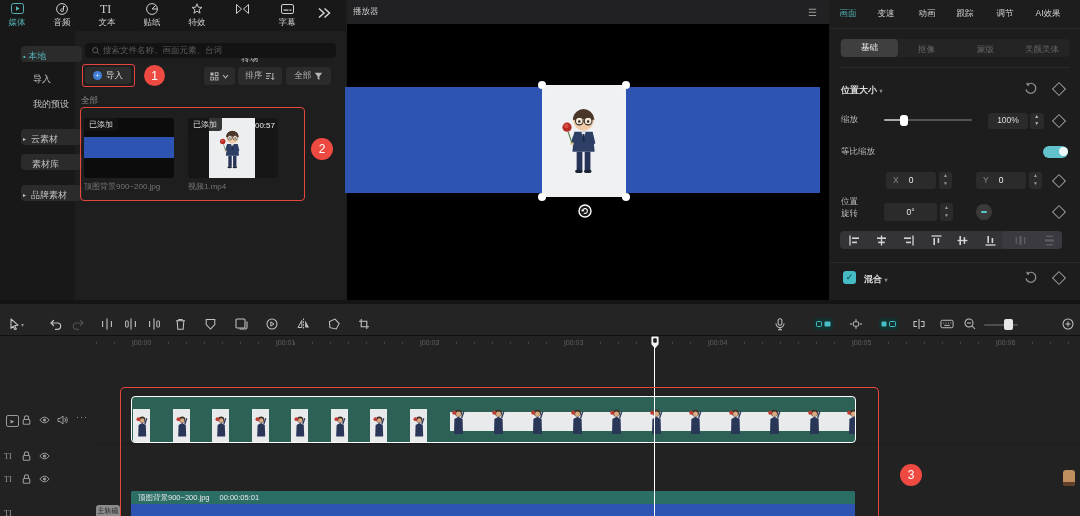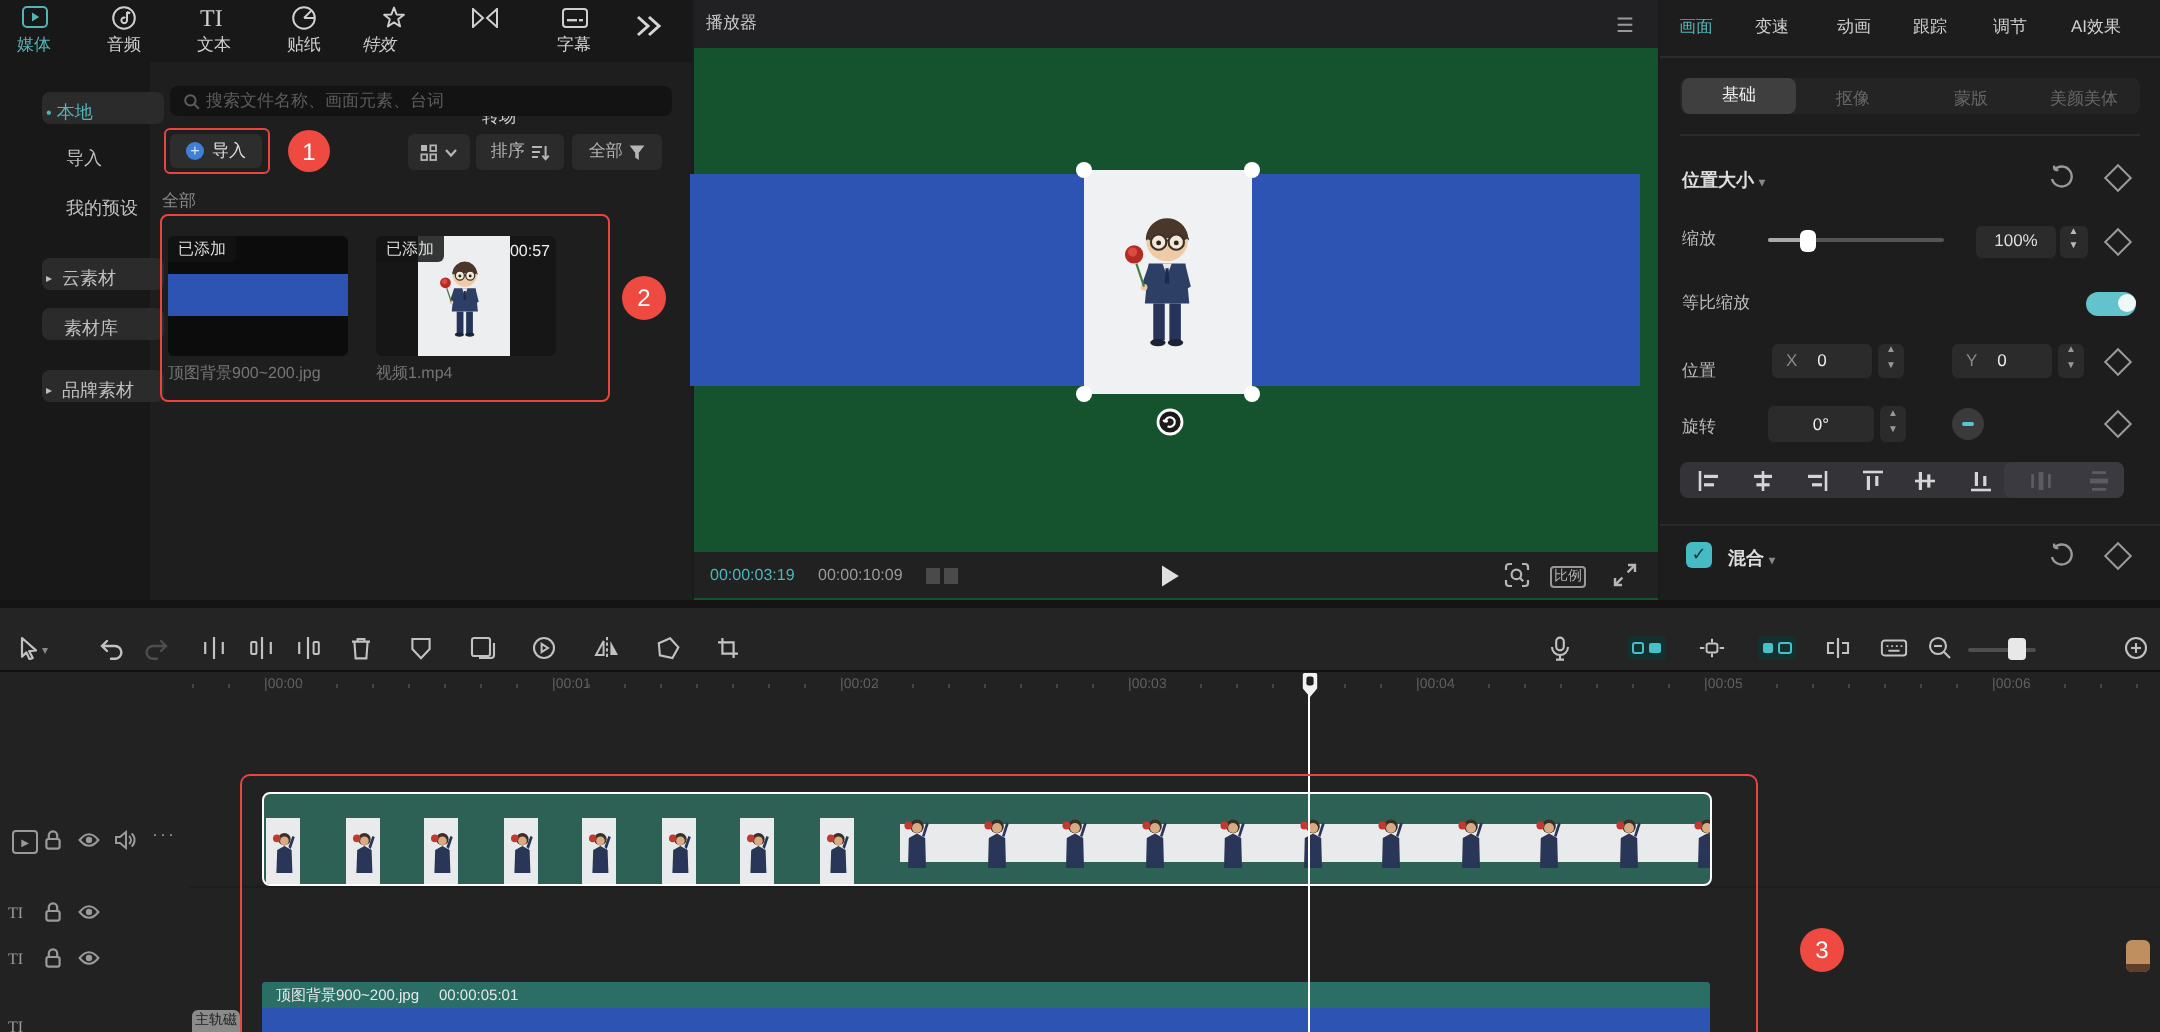--- a/index.html
+++ b/index.html
@@ -40,21 +40,21 @@
         <circle cx="6" cy="6" r="5.4" fill="none" stroke="#cfcfcf" stroke-width="1"></circle>
         <path d="M6 6 L9.8 2.2 M6 6 L11.4 6" fill="none" stroke="#cfcfcf" stroke-width="1"></path>
       </svg>
     </div>
     <div class="abs" style="left: 136px; top: 17px; width: 32px; text-align: center; color: rgb(207, 207, 207); font-size: 8.5px;">贴纸</div>
     <div class="abs" style="left: 183px; top: 2px; width: 28px; height: 13px; display: flex; align-items: center; justify-content: center;">
       <svg width="12" height="12" viewBox="0 0 12 12">
         <path d="M6 0.8 L7.29 4.22 L10.95 4.39 L8.09 6.68 L9.06 10.21 L6 8.2 L2.94 10.21 L3.91 6.68 L1.05 4.39 L4.71 4.22 Z" fill="none" stroke="#cfcfcf" stroke-width="0.95" stroke-linejoin="round"></path>
       </svg>
     </div>
-    <div class="abs" style="left: 181px; top: 17px; width: 32px; text-align: left; color: rgb(207, 207, 207); font-size: 8.5px; font-style: italic;">特效</div>
+    <div class="abs" style="left: 181px; top: 17px; width: 32px; text-align: center; color: rgb(207, 207, 207); font-size: 8.5px;">特效</div>
     <div class="abs" style="left: 228px; top: 2px; width: 28px; height: 13px; display: flex; align-items: center; justify-content: center;">
       <svg width="13" height="10" viewBox="0 0 13 10">
         <path d="M0.5 0.5 L5.5 5 L0.5 9.5 Z M12.5 0.5 L7.5 5 L12.5 9.5 Z" fill="none" stroke="#cfcfcf" stroke-width="1"></path>
       </svg>
     </div>
     <div class="abs" style="left: 226px; top: 17px; width: 32px; text-align: right; color: rgb(207, 207, 207); font-size: 8.5px; margin-top: 36px;">转场</div>
     <div class="abs" style="left: 273px; top: 2px; width: 28px; height: 13px; display: flex; align-items: center; justify-content: center;">
       <svg width="13" height="10" viewBox="0 0 13 10">
         <rect x="0.5" y="0.5" width="12" height="9" rx="1.5" fill="none" stroke="#cfcfcf" stroke-width="1"></rect>
         <rect x="2.5" y="5.5" width="5" height="1.2" fill="#cfcfcf"></rect>
@@ -130,59 +130,41 @@
       <use href="#guy"></use>
     </svg>
   <div class="abs" style="left:0;top:0;width:34px;height:13px;background:rgba(20,20,20,.85);border-radius:3px 0 3px 0;color:#ddd;font-size:8px;line-height:13px;text-align:center;">已添加</div>
   <div class="abs" style="right:3px;top:3px;color:#eee;font-size:8px;">00:57</div>
 </div>
 <div class="abs" style="left:188px;top:181px;color:#757575;font-size:8px;">视频1.mp4</div>
 
 <div class="abs" style="left:80px;top:107px;width:223px;height:92px;border:1.5px solid #e8453e;border-radius:4px;"></div>
 <div class="abs" style="left:311px;top:138px;width:22px;height:22px;border-radius:50%;background:#ee4a41;color:#fff;font-size:12px;display:flex;align-items:center;justify-content:center;">2</div>
 
-<div class="abs" id="player" style="left:347px;top:0;width:482px;height:300px;background:#14532d;">
+<div class="abs" id="player" style="left:347px;top:0;width:482px;height:300px;background:#000000;">
   <div class="abs" style="left:0;top:0;width:482px;height:24px;background:#212124;"></div>
   <div style="position:absolute;left:6px;top:6px;color:#c8c8c8;font-size:8.5px;">播放器</div>
   <div style="position:absolute;right:12px;top:7px;color:#999;font-size:10px;">☰</div>
 
   <div class="abs" style="left:-2px;top:87px;width:475px;height:106px;background:#2e54b3;"></div>
   <div class="abs" style="left:195px;top:85px;width:84px;height:112px;background:#f0f1f3;"></div>
   <svg class="abs" style="left:212px;top:99px;" width="46" height="84" viewBox="0 0 60 90">
       <use href="#guy"></use>
     </svg>
 
   <div class="abs" style="left:191px;top:81px;width:8px;height:8px;border-radius:50%;background:#fff;"></div>
   <div class="abs" style="left:275px;top:81px;width:8px;height:8px;border-radius:50%;background:#fff;"></div>
   <div class="abs" style="left:191px;top:193px;width:8px;height:8px;border-radius:50%;background:#fff;"></div>
   <div class="abs" style="left:275px;top:193px;width:8px;height:8px;border-radius:50%;background:#fff;"></div>
 
   <svg class="abs" style="left:231px;top:204px;" width="14" height="14" viewBox="0 0 14 14">
       <circle cx="7" cy="7" r="6" fill="#1a1a1a" stroke="#fff" stroke-width="1.4"></circle>
       <path d="M4.6 7 a2.4 2.4 0 1 1 1.2 2.1 M4.6 7 l-1 -1 M4.6 7 l1.3 -0.6" fill="none" stroke="#fff" stroke-width="1.1"></path>
     </svg>
 
-  <div class="abs" style="left:0;top:276px;width:482px;height:23px;background:#212121;">
-    <span class="abs" style="left:8px;top:7px;color:#49b8bd;font-size:8px;">00:00:03:19</span>
-    <span class="abs" style="left:62px;top:7px;color:#9a9a9a;font-size:8px;">00:00:10:09</span>
-    <span class="abs" style="left:116px;top:8px;width:7px;height:8px;background:#4a4a4a;"></span>
-      <span class="abs" style="left:125px;top:8px;width:7px;height:8px;background:#4a4a4a;"></span>
-    <svg class="abs" style="left:233px;top:6px;" width="10" height="12" viewBox="0 0 10 12">
-        <path d="M1 0.8 L9.4 6 L1 11.2 Z" fill="#e0e0e0"></path>
-      </svg>
-    <svg class="abs" style="left:405px;top:5px;" width="13" height="13" viewBox="0 0 13 13">
-        <path d="M1 4 V2.5 A1.5 1.5 0 0 1 2.5 1 H4 M9 1 h1.5 A1.5 1.5 0 0 1 12 2.5 V4 M12 9 v1.5 a1.5 1.5 0 0 1 -1.5 1.5 H9 M4 12 H2.5 A1.5 1.5 0 0 1 1 10.5 V9" fill="none" stroke="#b5b5b5" stroke-width="1.1"></path>
-        <circle cx="6.2" cy="6.2" r="2.4" fill="none" stroke="#b5b5b5" stroke-width="1.1"></circle>
-        <line x1="8" y1="8" x2="9.6" y2="9.6" stroke="#b5b5b5" stroke-width="1.1"></line>
-      </svg>
-    <span class="abs" style="left:428px;top:6.5px;color:#b5b5b5;font-size:7px;border:1px solid #999;border-radius:2px;padding:0 1px;line-height:9px;">比例</span>
-    <svg class="abs" style="left:459px;top:5px;" width="13" height="13" viewBox="0 0 13 13">
-        <path d="M8 1.5 h3.5 v3.5 M11.2 1.8 L7.8 5.2 M5 11.5 H1.5 V8 M1.8 11.2 L5.2 7.8" fill="none" stroke="#b5b5b5" stroke-width="1.2"></path>
-      </svg>
-  </div>
 </div>
 
 <div class="abs" id="rightpanel" style="left:830px;top:0;width:250px;height:300px;background:#1d1d1d;">
   <div id="rtabs">
       <div class="abs" style="left: 2px; top: 8px; width: 32px; text-align: center; color: rgb(85, 179, 182); font-size: 8.5px;">画面</div>
       <div class="abs" style="left: 40px; top: 8px; width: 32px; text-align: center; color: rgb(207, 207, 207); font-size: 8.5px;">变速</div>
       <div class="abs" style="left: 81px; top: 8px; width: 32px; text-align: center; color: rgb(207, 207, 207); font-size: 8.5px;">动画</div>
       <div class="abs" style="left: 119px; top: 8px; width: 32px; text-align: center; color: rgb(207, 207, 207); font-size: 8.5px;">跟踪</div>
       <div class="abs" style="left: 159px; top: 8px; width: 32px; text-align: center; color: rgb(207, 207, 207); font-size: 8.5px;">调节</div>
       <div class="abs" style="left: 202px; top: 8px; width: 32px; text-align: center; color: rgb(207, 207, 207); font-size: 8.5px;">AI效果</div>
@@ -206,21 +188,21 @@
       <div class="abs" style="left: 11px; top: 114px; color: rgb(187, 187, 187); font-size: 8.5px;">缩放</div>
       <div class="abs" style="left: 54px; top: 119px; width: 88px; height: 2px; background: rgb(85, 85, 85); border-radius: 1px;"></div>
       <div class="abs" style="left: 54px; top: 119px; width: 19px; height: 2px; background: rgb(170, 170, 170); border-radius: 1px;"></div>
       <div class="abs" style="left: 69.5px; top: 115px; width: 8px; height: 11px; border-radius: 3px; background: rgb(255, 255, 255);"></div>
       <div class="abs" style="left: 158px; top: 113px; width: 40px; height: 15.5px; background: rgb(43, 43, 43); border-radius: 3px; color: rgb(221, 221, 221); font-size: 8.5px; text-align: center; line-height: 15.5px;">100%</div>
       <div class="abs" style="left: 199.5px; top: 113px; width: 14.5px; height: 15.5px; background: rgb(43, 43, 43); border-radius: 3px; color: rgb(187, 187, 187); font-size: 5px; text-align: center; line-height: 7px;">▲<br>▼</div>
       <div class="abs" style="left: 224px; top: 116px; width: 8px; height: 8px; border: 1px solid rgb(154, 154, 154); transform: rotate(45deg);"></div>
       <div class="abs" style="left: 11px; top: 146px; color: rgb(187, 187, 187); font-size: 8.5px;">等比缩放</div>
       <div class="abs" style="left: 213px; top: 146px; width: 25px; height: 11.5px; background: rgb(99, 195, 204); border-radius: 6px;"></div>
       <div class="abs" style="left: 228.5px; top: 147.2px; width: 9px; height: 9px; background: rgb(238, 248, 249); border-radius: 50%;"></div>
-      <div class="abs" style="left: 11px; top: 180px; color: rgb(187, 187, 187); font-size: 8.5px;">位置</div>
+      <div class="abs" style="left: 11px; top: 196px; color: rgb(187, 187, 187); font-size: 8.5px;">位置</div>
       <div class="abs" style="left: 56px; top: 172px; width: 50px; height: 17px; background: rgb(43, 43, 43); border-radius: 3px; color: rgb(238, 238, 238); font-size: 8.5px; text-align: center; line-height: 17px;"><span style="color:#888;position:absolute;left:7px;">X</span>0</div>
       <div class="abs" style="left: 109px; top: 172px; width: 13px; height: 17px; background: rgb(43, 43, 43); border-radius: 3px; color: rgb(153, 153, 153); font-size: 5px; text-align: center; line-height: 7.5px;">▲<br>▼</div>
       <div class="abs" style="left: 146px; top: 172px; width: 50px; height: 17px; background: rgb(43, 43, 43); border-radius: 3px; color: rgb(238, 238, 238); font-size: 8.5px; text-align: center; line-height: 17px;"><span style="color:#888;position:absolute;left:7px;">Y</span>0</div>
       <div class="abs" style="left: 199px; top: 172px; width: 13px; height: 17px; background: rgb(43, 43, 43); border-radius: 3px; color: rgb(153, 153, 153); font-size: 5px; text-align: center; line-height: 7.5px;">▲<br>▼</div>
       <div class="abs" style="left: 224px; top: 176px; width: 8px; height: 8px; border: 1px solid rgb(154, 154, 154); transform: rotate(45deg);"></div>
       <div class="abs" style="left: 11px; top: 208px; color: rgb(187, 187, 187); font-size: 8.5px;">旋转</div>
       <div class="abs" style="left: 54px; top: 203px; width: 53px; height: 18px; background: rgb(43, 43, 43); border-radius: 3px; color: rgb(238, 238, 238); font-size: 8.5px; text-align: center; line-height: 18px;">0°</div>
       <div class="abs" style="left: 110px; top: 203px; width: 13px; height: 18px; background: rgb(43, 43, 43); border-radius: 3px; color: rgb(153, 153, 153); font-size: 5px; text-align: center; line-height: 8px;">▲<br>▼</div>
       <div class="abs" style="left: 146px; top: 204px; width: 16px; height: 16px; background: rgb(58, 58, 58); border-radius: 50%;"></div>
       <div class="abs" style="left: 151px; top: 210.5px; width: 6px; height: 2.2px; background: rgb(88, 198, 206); border-radius: 1px;"></div>

